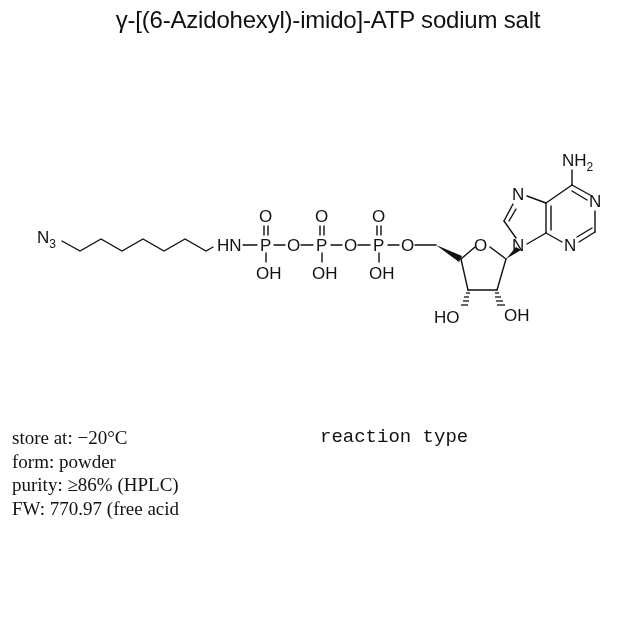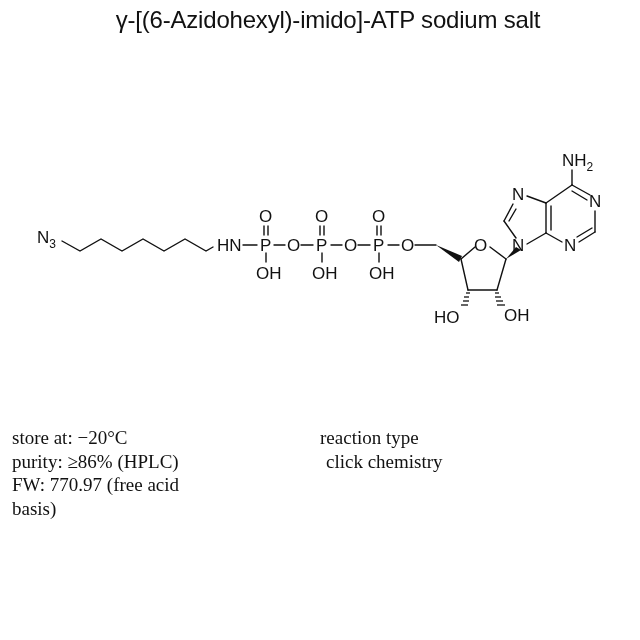--- a/index.html
+++ b/index.html
@@ -55,21 +55,21 @@
       font-family: Liberation Serif, serif;
       font-size: 19px;
       line-height: 23.5px;
       color: #111111;
     }
     .props div { white-space: nowrap; }
     .reaction {
       position: absolute;
       left: 320px;
       top: 426px;
-      font-family: Liberation Serif, serif;
+      font-family: Liberation Mono, monospace;
       font-size: 19px;
       line-height: 23.5px;
       color: #111111;
     }
     .reaction .value { padding-left: 6px; }
   </style>
 </head>
 <body>
 
 <div class="title">γ-[(6-Azidohexyl)-imido]-ATP sodium salt</div>
@@ -157,21 +157,20 @@
   <line class="bond" x1="577" y1="237" x2="592" y2="228"></line>
   <line class="bond" x1="595" y1="232" x2="595" y2="211"></line>
   <line class="bond" x1="590" y1="195" x2="572" y2="185"></line>
   <line class="bond" x1="587" y1="200" x2="572" y2="191"></line>
   <line class="bond" x1="572" y1="185" x2="546" y2="203"></line>
   <line class="bond" x1="572" y1="185" x2="572" y2="170"></line>
 </svg>
 
 <div class="props">
   <div>store at: −20°C</div>
+  <div>form: powder</div>
   <div>purity: ≥86% (HPLC)</div>
   <div>FW: 770.97 (free acid</div>
-  <div>basis)</div>
 </div>
 
 <div class="reaction">
   <div>reaction type</div>
-  <div class="value">click chemistry</div>
 </div>
 
 </body></html>

